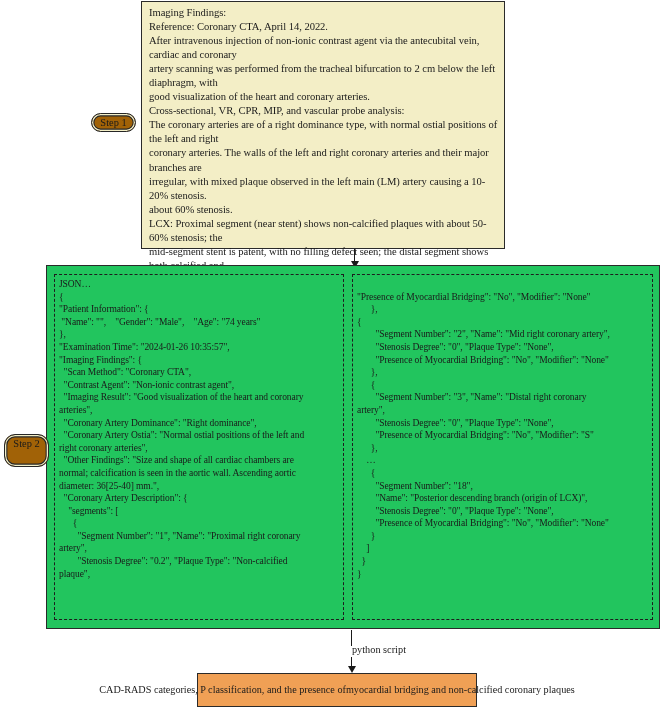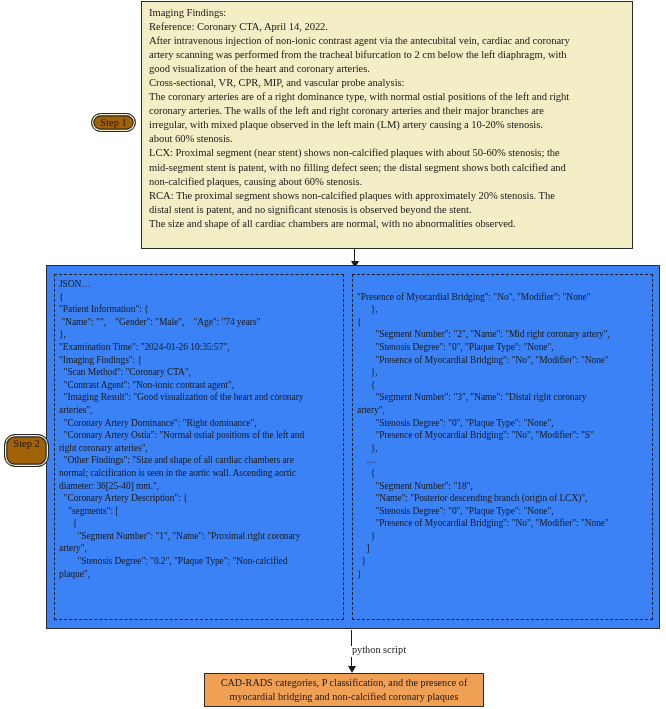--- a/index.html
+++ b/index.html
@@ -14,21 +14,21 @@
     font-family: "Liberation Serif", "DejaVu Serif", serif;
     color: #1a1a1a;
     overflow: hidden;
   }
 
   
   #step1-box {
     position: absolute;
     left: 141px;
     top: 1px;
-    width: 492px;
+    width: 364px;
     height: 248px;
     background: #f3eec6;
     border: 1.6px solid #2a2a2a;
     box-sizing: border-box;
     padding: 4px 5px 4px 7px;
   }
   #step1-box .line {
     font-size: 10.6px;
     line-height: 14.05px;
     white-space: pre-wrap;
@@ -82,21 +82,21 @@
     border-top: 7px solid #1a1a1a;
   }
 
   
   #step2-box {
     position: absolute;
     left: 46px;
     top: 265px;
     width: 614px;
     height: 364px;
-    background: #3b82f6;
+    background: #22c55e;
     border: 1.6px solid #2a2a2a;
     box-sizing: border-box;
   }
   .json-pane {
     position: absolute;
     top: 8px;
     height: 346px;
     border: 1.7px dashed #1d1d1d;
     box-sizing: border-box;
     padding: 3px 3px 2px 4px;
@@ -143,29 +143,29 @@
     top: 666px;
     width: 0; height: 0;
     border-left: 4px solid transparent;
     border-right: 4px solid transparent;
     border-top: 7px solid #1a1a1a;
   }
 
   
   #result-box {
     position: absolute;
-    left: 204px;
+    left: 197px;
     top: 673px;
     width: 280px;
     height: 34px;
     background: #f0a055;
     border: 1.6px solid #2a2a2a;
     box-sizing: border-box;
     display: flex;
-    flex-direction: column;
+    flex-direction: row;
     align-items: center;
     justify-content: center;
     padding: 0 6px;
   }
   #result-box .line {
     font-size: 10.2px;
     line-height: 14px;
     text-align: center;
     white-space: nowrap;
   }

